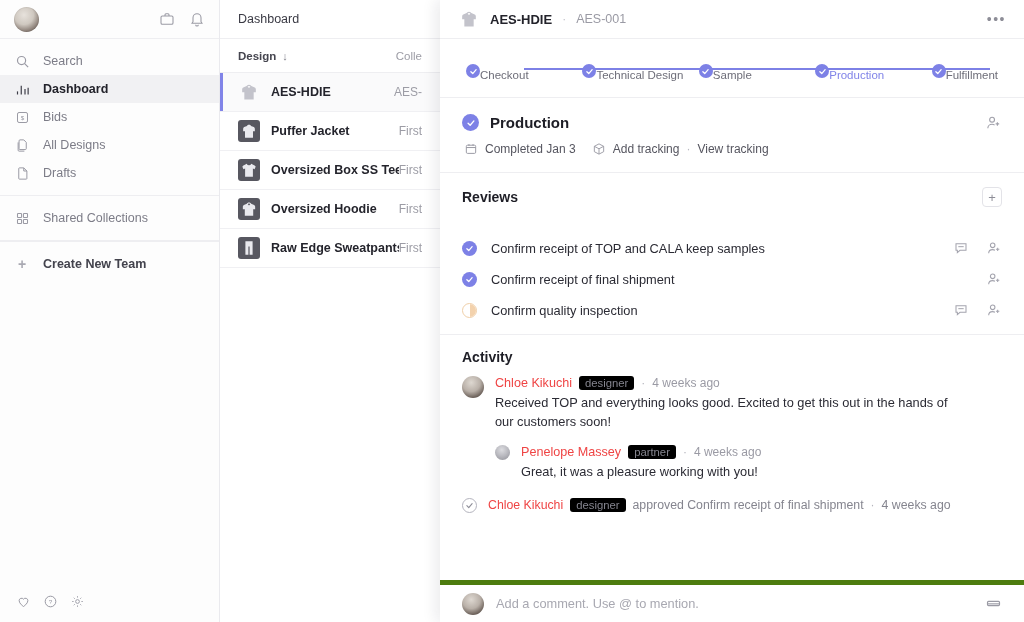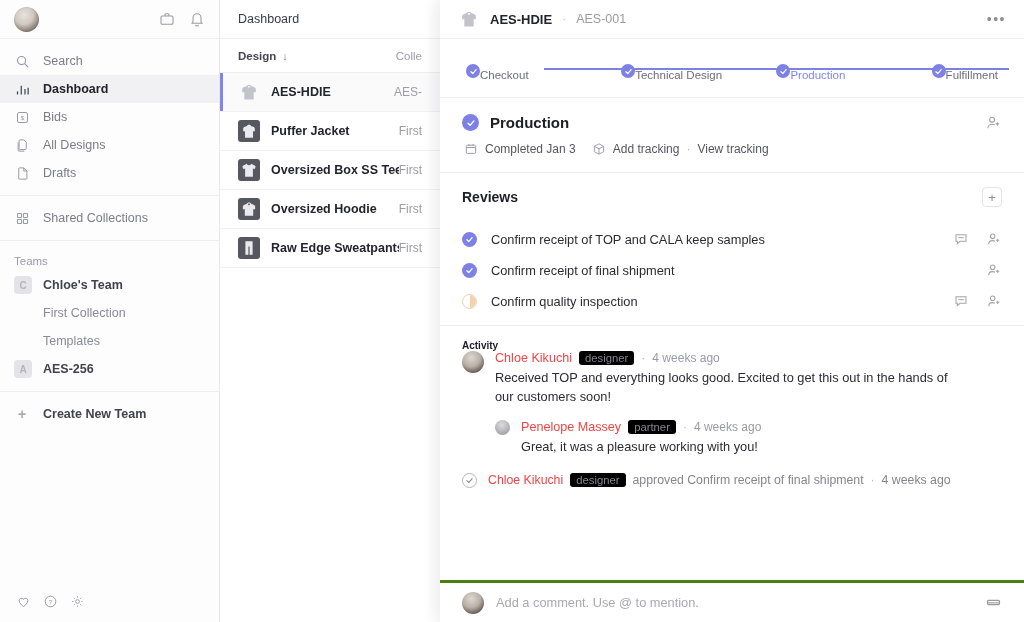--- a/index.html
+++ b/index.html
@@ -183,21 +183,21 @@
   .chip {
     display: inline-flex; align-items: center; gap: 7px;
     font-size: 12px; color: #55555f;
     padding: 2px 1px; cursor: pointer;
   }
   .chip .ic { color: #9a9aa4; }
   .chip .mid { color: #b9b9c1; }
 
   
   .reviews { padding: 14px 22px 16px 22px; border-bottom: 1px solid #eeeef1; }
-  .sec-head { display: flex; align-items: center; margin-bottom: 9px; }
+  .sec-head { display: flex; align-items: center; margin-bottom: 18px; }
   .sec-title { font-size: 14px; font-weight: bold; color: #1e1e26; }
   .addbtn {
     margin-left: auto; width: 20px; height: 20px;
     border: 1px solid #e3e3e8; border-radius: 4px; background: #fff;
     color: #8d8d97; font-size: 13px; line-height: 1;
     display: flex; align-items: center; justify-content: center; cursor: pointer;
   }
   .rv { display: flex; align-items: flex-end; gap: 14px; height: 31px; }
   .rv-dot {
     width: 15px; height: 15px; border-radius: 50%; flex: 0 0 15px;
@@ -208,21 +208,21 @@
   }
   .rv-dot.pending::after {
     content: ""; position: absolute; right: 0; top: 0; bottom: 0; width: 50%;
     background: #f3d2ad;
   }
   .rv-txt { font-size: 12.8px; color: #2b2b34; }
   .rv-acts { margin-left: auto; display: flex; align-items: center; gap: 17px; color: #a4a4ae; }
 
   
   .activity { padding: 14px 22px 10px 22px; flex: 1 1 auto; overflow: hidden; }
-  .act-title { font-size: 10px; font-weight: bold; color: #1e1e26; }
+  .act-title { font-size: 14px; font-weight: bold; color: #1e1e26; margin-bottom: 11px; }
   .post { display: flex; gap: 11px; margin-bottom: 13px; }
   .pav {
     width: 22px; height: 22px; border-radius: 50%; flex: 0 0 22px;
     background: radial-gradient(circle at 42% 30%, #ded8d1 0%, #b9b0a8 45%, #6d625b 75%, #3c342f 100%);
   }
   .pav.sm {
     width: 15px; height: 15px; flex: 0 0 15px;
     background: radial-gradient(circle at 45% 32%, #dcdce0 0%, #b9b9bf 48%, #8d8d95 100%);
   }
   .pmeta { display: flex; align-items: center; gap: 7px; flex-wrap: wrap; }
@@ -239,21 +239,21 @@
   .appr-ring {
     width: 15px; height: 15px; border-radius: 50%; flex: 0 0 15px;
     border: 1.3px solid #b4b4be; display: flex; align-items: center; justify-content: center;
     color: #8d8d97;
   }
   .appr-txt { font-size: 12.3px; color: #85858f; display: flex; align-items: center; gap: 7px; flex-wrap: wrap; }
   .appr-txt .pname { font-size: 12.3px; }
 
   
   .cbar {
-    flex: 0 0 42px; border-top: 3px solid #4d7c0f;
+    flex: 0 0 42px; border-top: 5px solid #4d7c0f;
     display: flex; align-items: center; gap: 12px;
     padding: 0 22px; background: #fff;
   }
   .cbar input {
     flex: 1 1 auto; border: 0; outline: 0;
     font-family: "Liberation Sans", sans-serif;
     font-size: 12.8px; color: #2b2b34; background: transparent;
   }
   .cbar input::placeholder { color: #a8a8b1; }
   .cbar .ic { color: #9a9aa4; cursor: pointer; }
@@ -344,37 +344,20 @@
             <rect x="4" y="13.5" width="6.5" height="6.5" rx="1"></rect>
               <rect x="13.5" y="13.5" width="6.5" height="6.5" rx="1"></rect>
           </svg>
         </span>
         <span>Shared Collections</span>
       </div>
     </div>
 
     <div class="sb-divider"></div>
 
-    <div class="sb-section">
-      <div class="sb-label">Teams</div>
-      <div class="sb-team">
-        <span class="team-chip">C</span>
-        <span>Chloe's Team</span>
-      </div>
-      <div class="sb-sub">
-        <span>First Collection</span>
-      </div>
-      <div class="sb-sub">
-        <span>Templates</span>
-      </div>
-      <div class="sb-team">
-        <span class="team-chip">A</span>
-        <span>AES-256</span>
-      </div>
-    </div>
 
     <div class="sb-divider"></div>
 
     <div class="sb-section">
       <div class="sb-create">
         <span class="plus">+</span>
         <span>Create New Team</span>
       </div>
     </div>
 
@@ -484,20 +467,29 @@
           <span class="step-lbl">Checkout</span>
         </div>
         <div class="step">
           <span class="bar"></span>
           <span class="dot">
             <svg width="9" height="9" viewBox="0 0 24 24" fill="none" stroke="#fff" stroke-width="3.4" stroke-linecap="round" stroke-linejoin="round">
                 <path d="M5 12.5 10 17.5 19 7"></path>
               </svg>
           </span>
           <span class="step-lbl">Technical Design</span>
+        </div>
+        <div class="step">
+          <span class="bar"></span>
+          <span class="dot">
+            <svg width="9" height="9" viewBox="0 0 24 24" fill="none" stroke="#fff" stroke-width="3.4" stroke-linecap="round" stroke-linejoin="round">
+                <path d="M5 12.5 10 17.5 19 7"></path>
+              </svg>
+          </span>
+          <span class="step-lbl">Sample</span>
         </div>
         <div class="step">
           <span class="bar"></span>
           <span class="dot">
             <svg width="9" height="9" viewBox="0 0 24 24" fill="none" stroke="#fff" stroke-width="3.4" stroke-linecap="round" stroke-linejoin="round">
                 <path d="M5 12.5 10 17.5 19 7"></path>
               </svg>
           </span>
           <span class="step-lbl cur">Production</span>
         </div>

